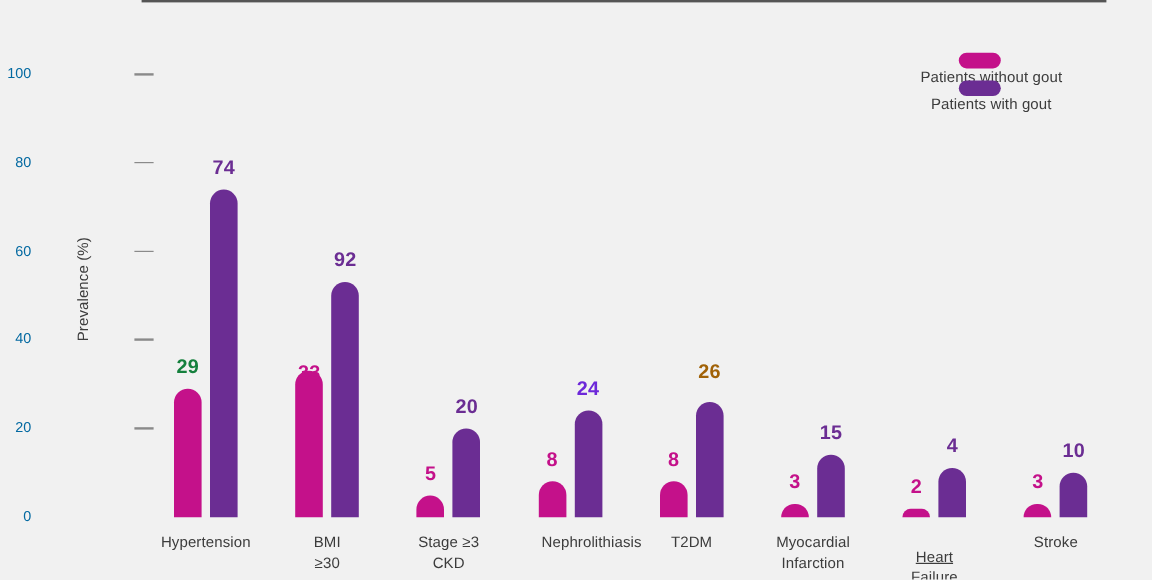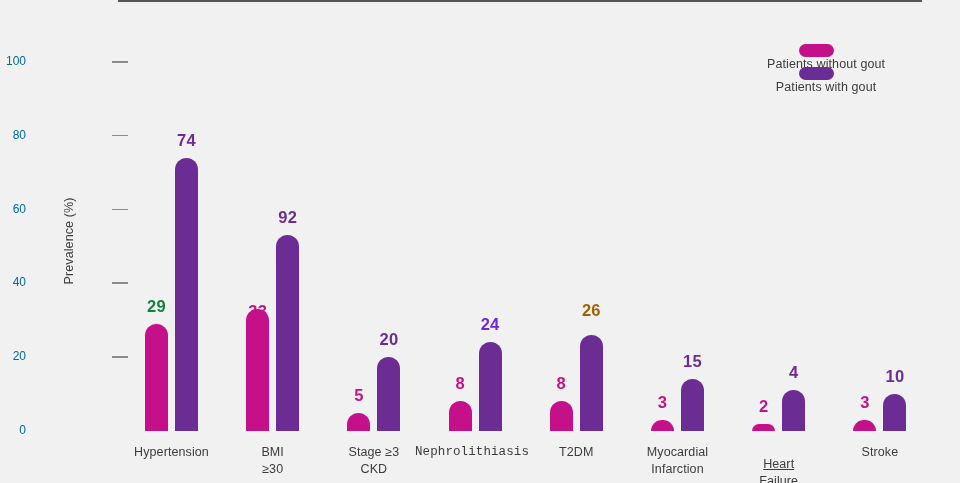--- a/index.html
+++ b/index.html
@@ -186,21 +186,21 @@
       <div class="bar" title="Patients with gout — Heart Failure: 11%" style="left: 782.2px; top: 390.41px; height: 40.59px; background: rgb(107, 45, 147);"></div>
       <div class="bar-value" style="left: 763.7px; top: 363.41px; color: rgb(107, 45, 147);">4</div>
       <div class="bar" title="Patients with gout — Stroke: 10%" style="left: 883.4px; top: 394.1px; height: 36.9px; background: rgb(107, 45, 147);"></div>
       <div class="bar-value" style="left: 864.9px; top: 367.1px; color: rgb(107, 45, 147);">10</div>
     </div>
 
   <div id="cat-labels">
       <div class="cat-label" style="left: 96.5px; top: 444px;">Hypertension</div>
       <div class="cat-label" style="left: 197.7px; top: 444px;">BMI<br>≥30</div>
       <div class="cat-label" style="left: 298.9px; top: 444px;">Stage ≥3<br>CKD</div>
-      <div class="cat-label" style="left: 397px; top: 444px; font-family: Liberation Mono, monospace;">Nephrolithiasis</div>
+      <div class="cat-label" style="left: 418px; top: 444px;">Nephrolithiasis</div>
       <div class="cat-label" style="left: 501.3px; top: 444px;">T2DM</div>
       <div class="cat-label" style="left: 602.5px; top: 444px;">Myocardial<br>Infarction</div>
       <div class="cat-label" style="left: 703.7px; top: 456px; text-decoration: underline;">Heart<br>Failure</div>
       <div class="cat-label" style="left: 804.9px; top: 444px;">Stroke</div>
     </div>
 
   <div class="legend" id="legend">
       <div class="legend-row">
         <span class="legend-swatch" style="background: rgb(196, 17, 138);"></span>
         <span class="legend-label">Patients without gout</span>

